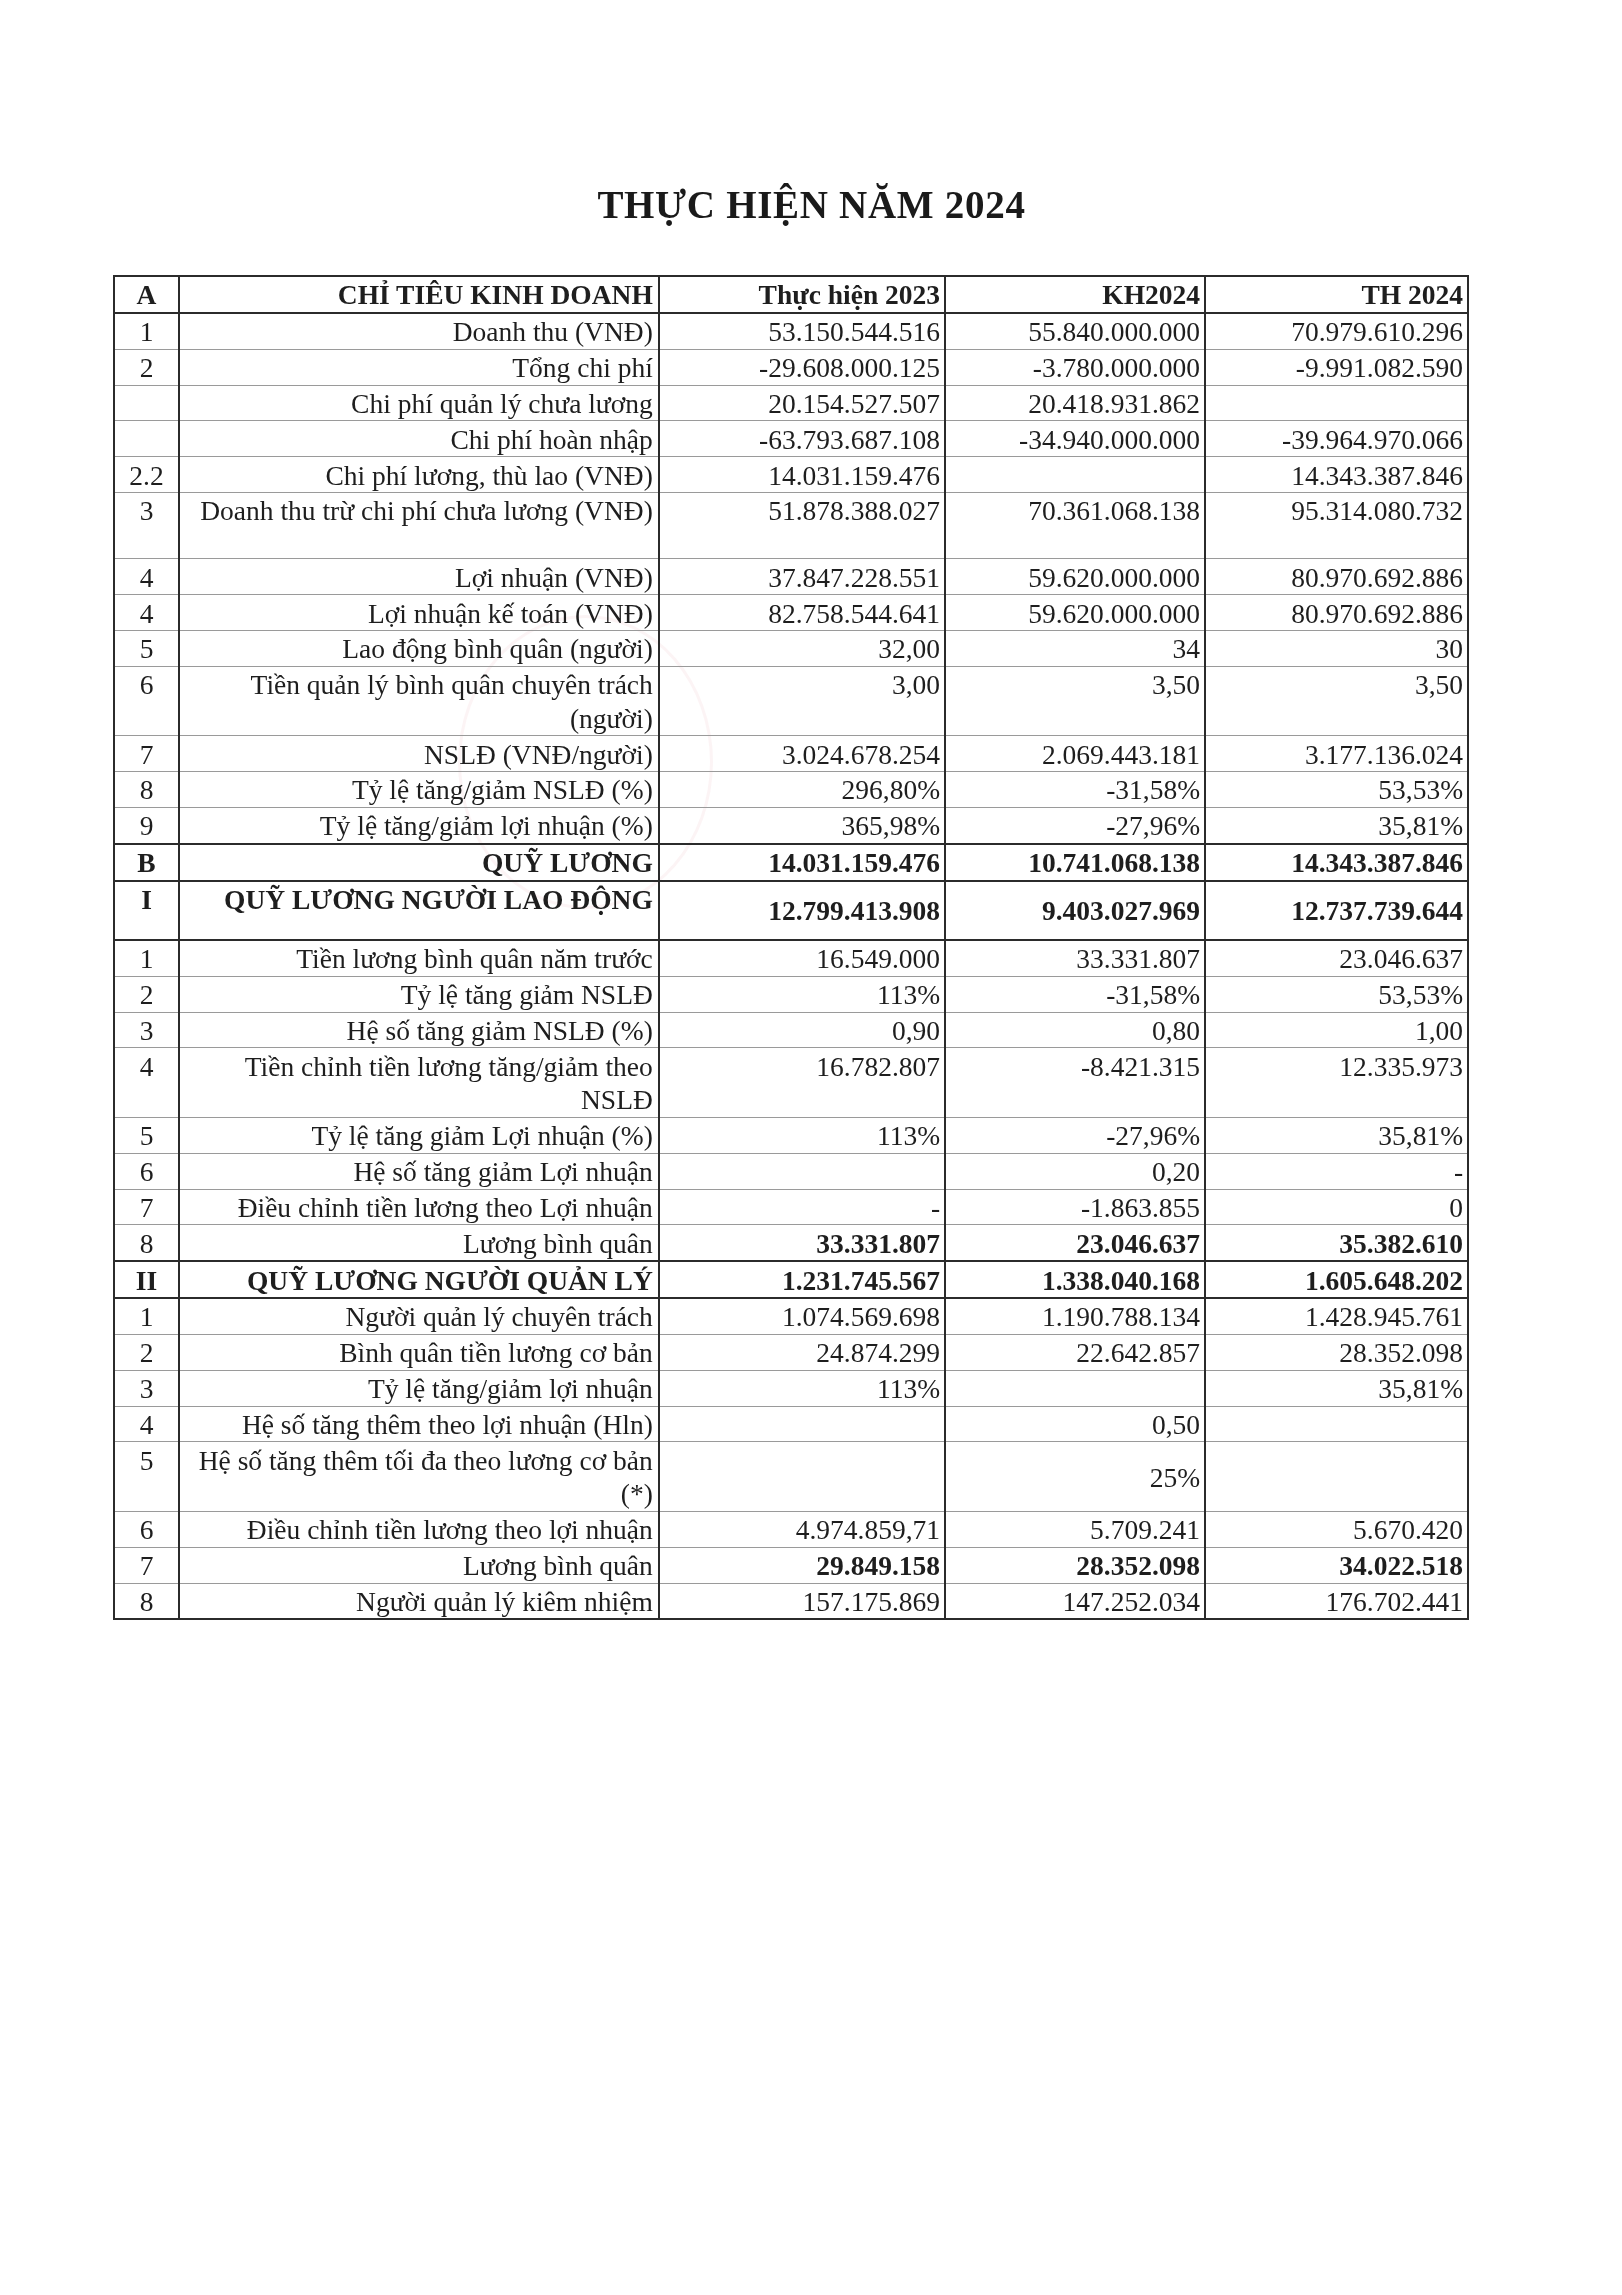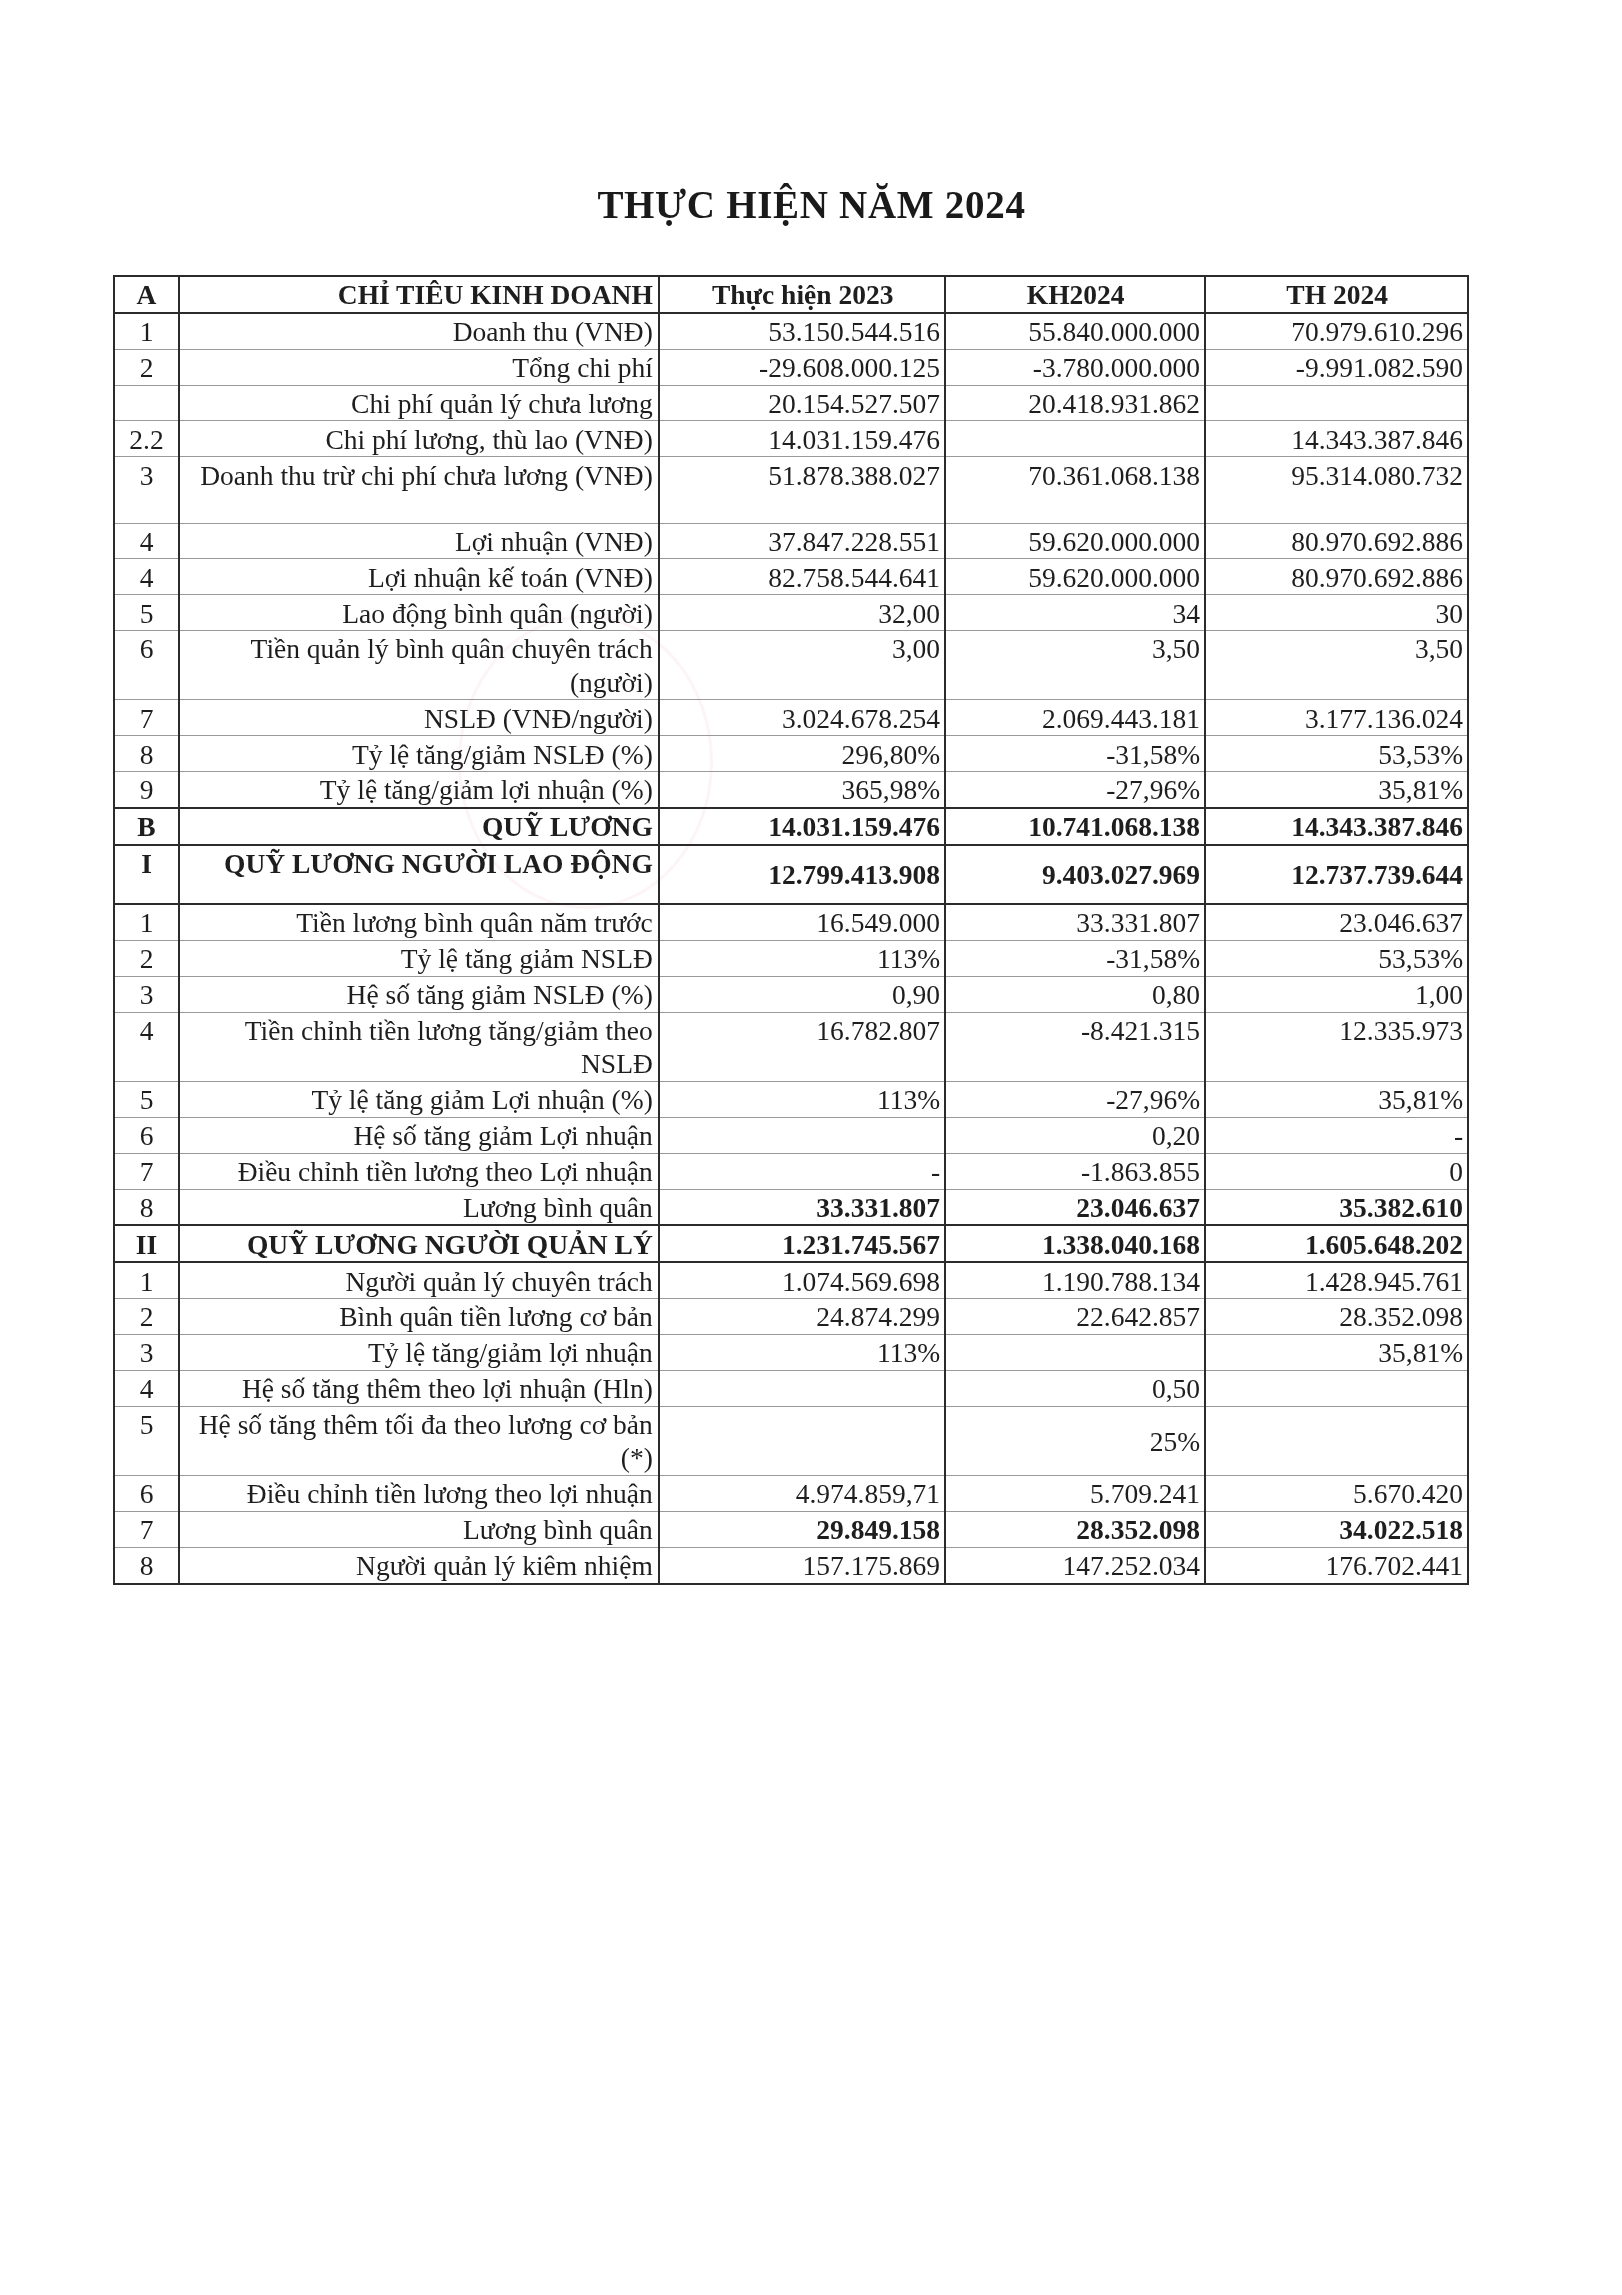--- a/index.html
+++ b/index.html
@@ -56,21 +56,21 @@
     }
     table.report td.no { text-align: center; padding-left: 1.3px; padding-right: 1.3px; }
     table.report td.name { padding-left: 3.9px; text-align: right; }
     table.report td.num { text-align: right; padding-right: 3.9px; }
     table.report tr.header td {
       font-weight: bold;
       border-top: 2.6px solid #2b2b2b;
       border-bottom: 2.6px solid #2b2b2b;
       height: 30px;
     }
-    table.report tr.header td.num { text-align: center; margin-top: 28px; }
+    table.report tr.header td.num { text-align: right; margin-top: 28px; }
     table.report tr.section td {
       font-weight: bold;
       border-top: 2.6px solid #2b2b2b;
       border-bottom: 2.6px solid #2b2b2b;
     }
     table.report tr.section td.no { font-weight: bold; }
     table.report tr.bold td.num { font-weight: bold; }
     table.report tr.tall td { height: 64px; }
     table.report tr.tall-i td { height: 56px; }
     table.report tr.tall-i td.num { vertical-align: middle; margin-left: 32px; }
@@ -117,20 +117,27 @@
         <td class="num">-9.991.082.590</td>
       </tr>
       <tr>
         <td class="no"></td>
         <td class="name">Chi phí quản lý chưa lương</td>
         <td class="num">20.154.527.507</td>
         <td class="num">20.418.931.862</td>
         <td class="num"></td>
       </tr>
       <tr>
+        <td class="no"></td>
+        <td class="name">Chi phí hoàn nhập</td>
+        <td class="num">-63.793.687.108</td>
+        <td class="num">-34.940.000.000</td>
+        <td class="num">-39.964.970.066</td>
+      </tr>
+      <tr>
         <td class="no">2.2</td>
         <td class="name">Chi phí lương, thù lao (VNĐ)</td>
         <td class="num">14.031.159.476</td>
         <td class="num"></td>
         <td class="num">14.343.387.846</td>
       </tr>
       <tr class="tall">
         <td class="no">3</td>
         <td class="name">Doanh thu trừ chi phí chưa lương (VNĐ)</td>
         <td class="num">51.878.388.027</td>

